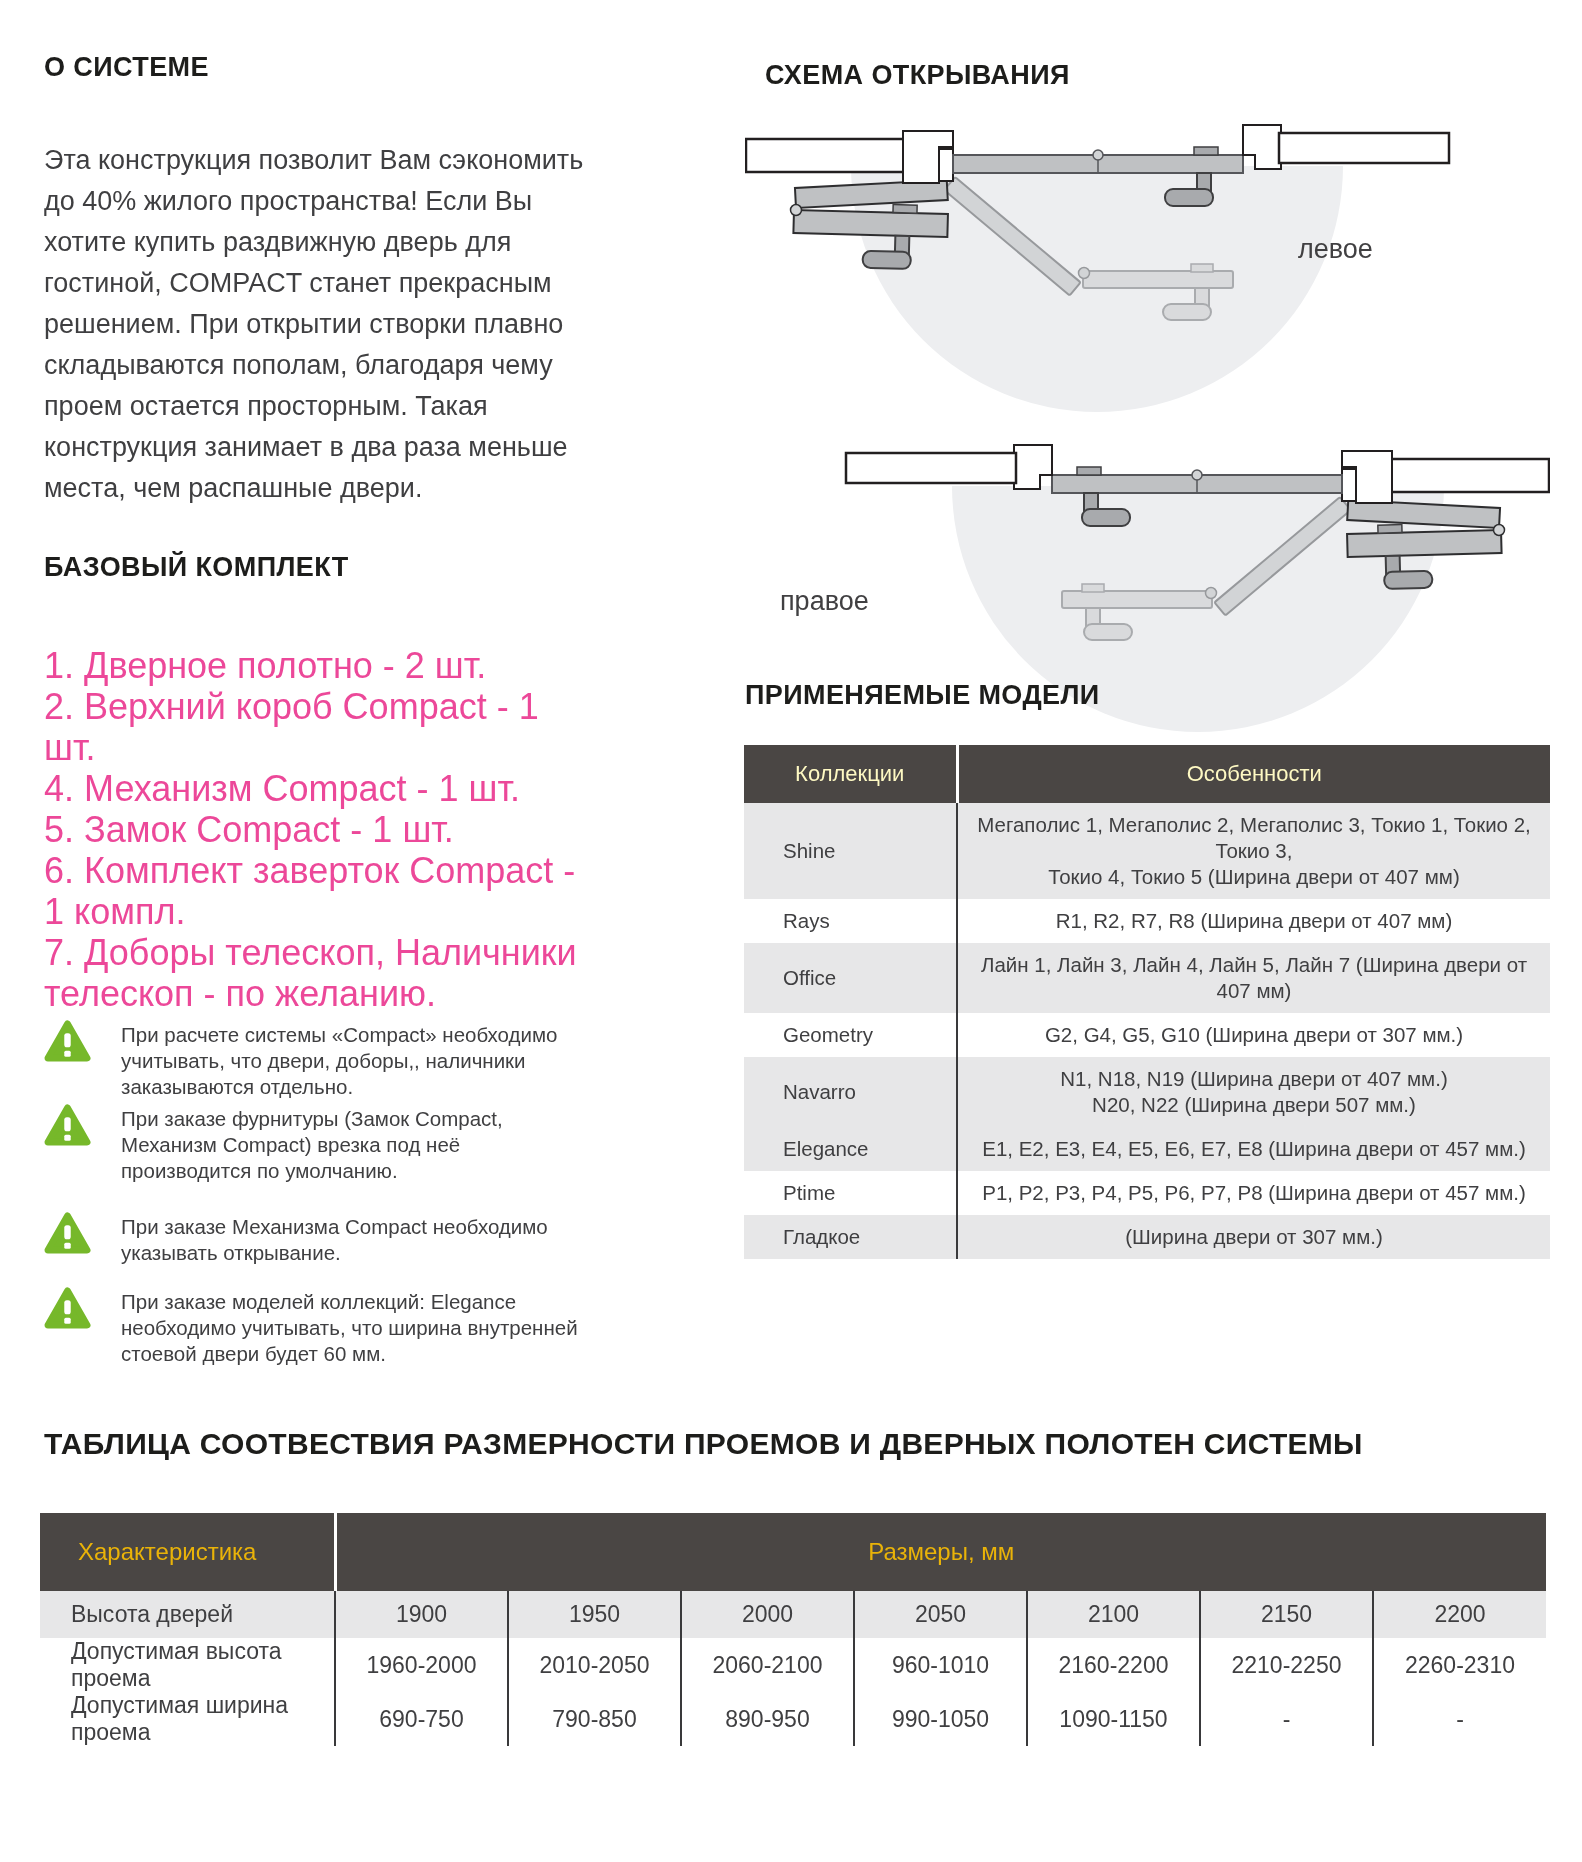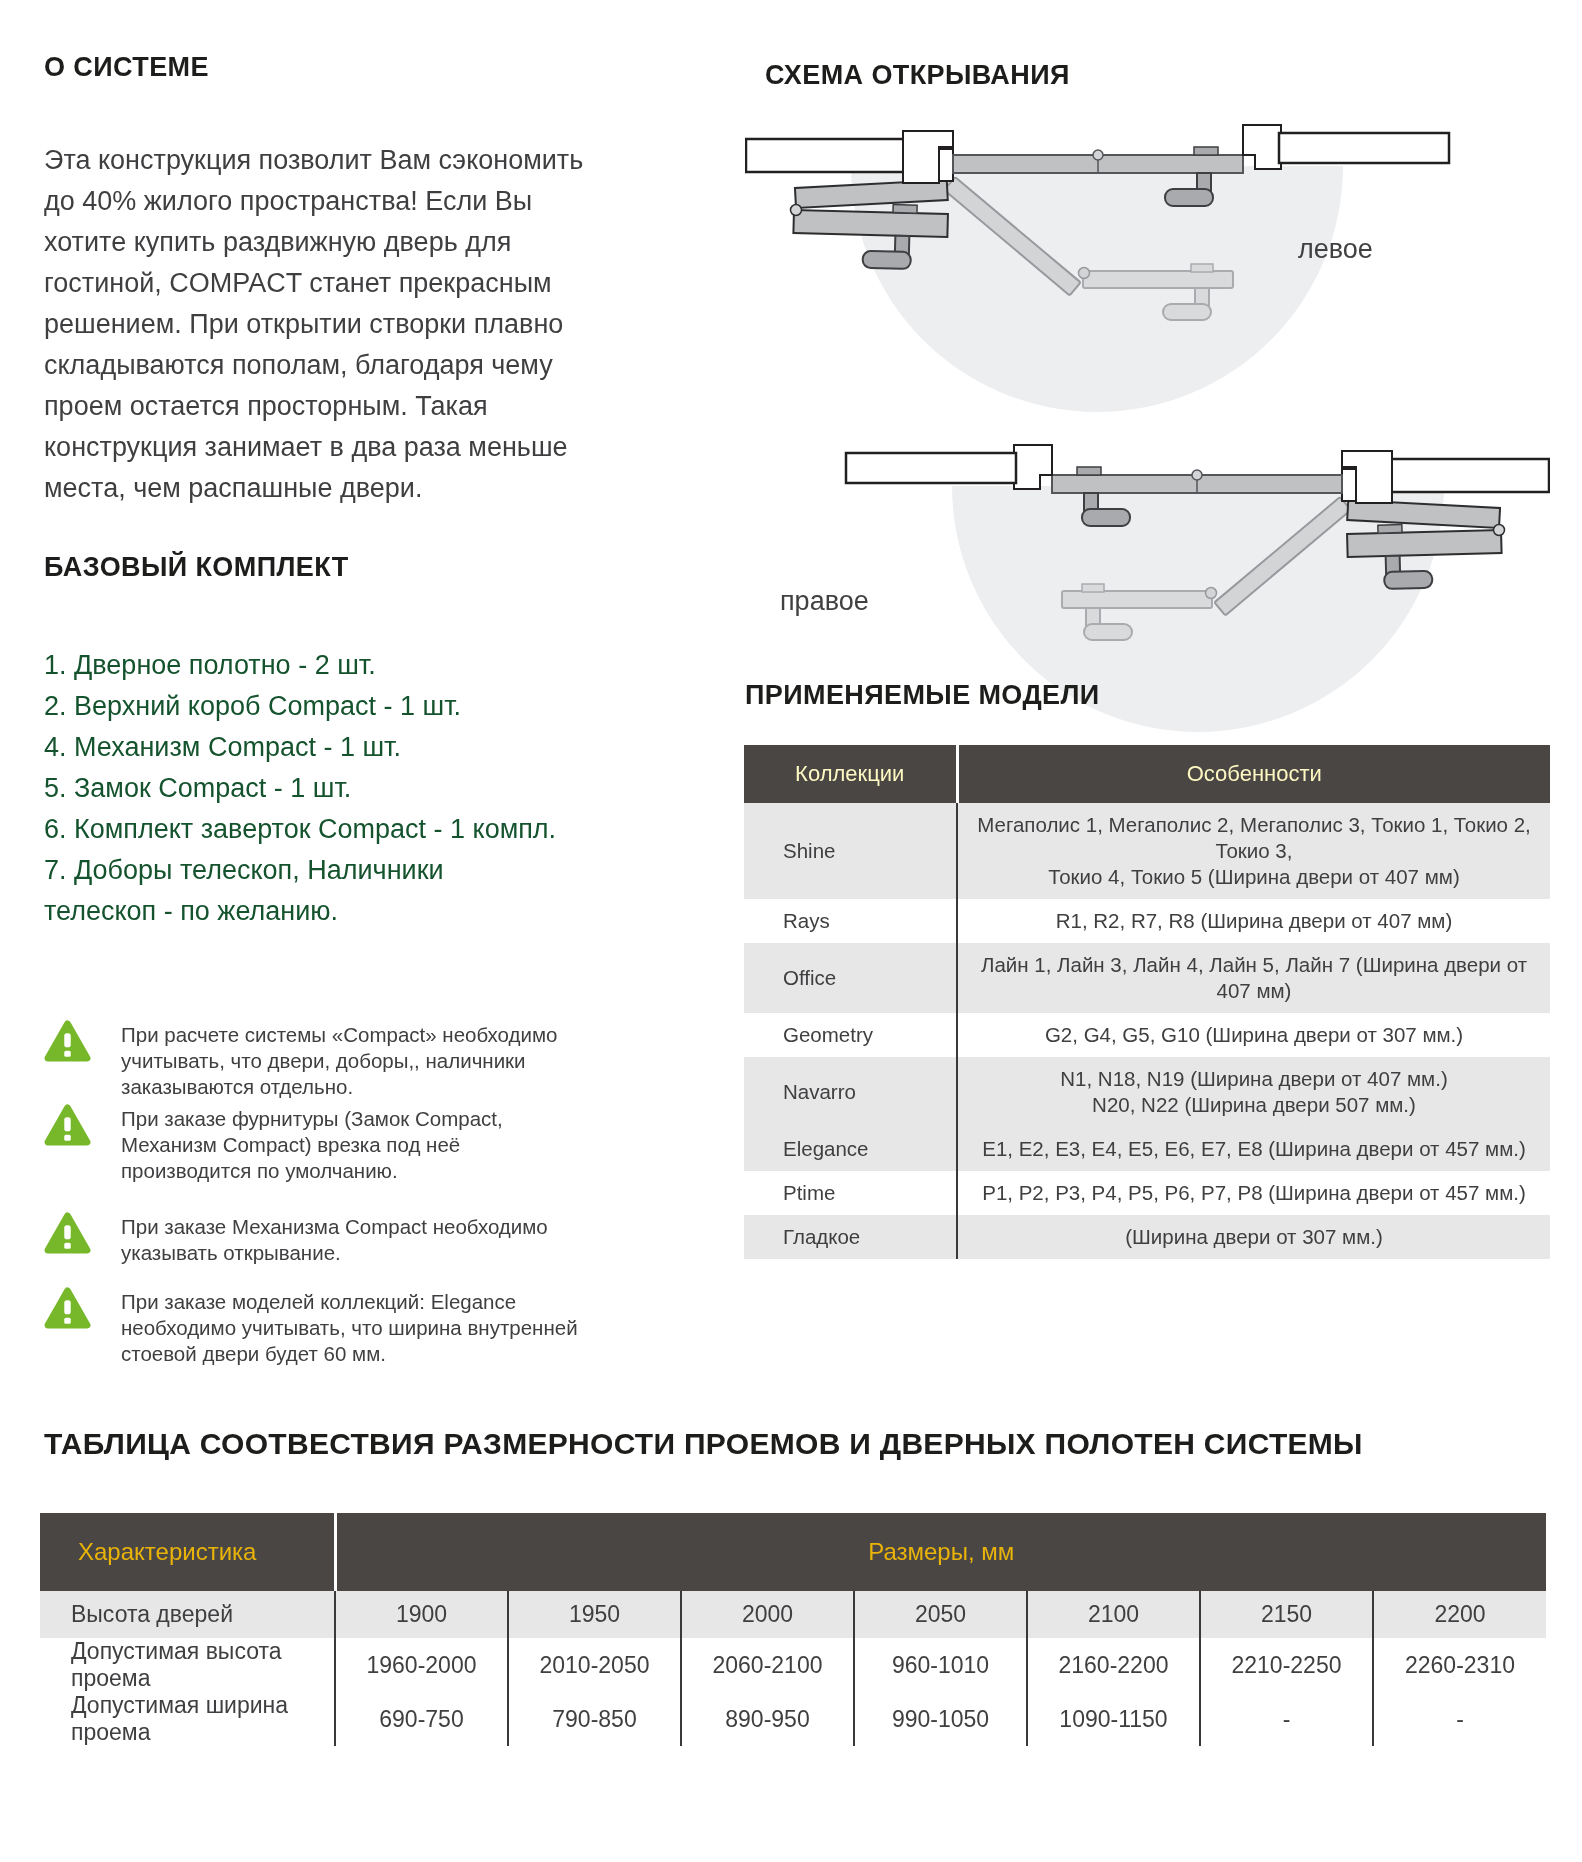--- a/index.html
+++ b/index.html
@@ -3,21 +3,21 @@
 <meta charset="utf-8">
 <style>
   * { margin:0; padding:0; box-sizing:border-box; }
   body { background:#ffffff; font-family:"Liberation Sans", sans-serif; }
   .page { position:relative; width:1582px; height:1862px; background:#fff; color:#3f3f41; overflow:hidden;padding-left:32px; }
 
   .sec-title { position:absolute; font-size:27px; font-weight:700; color:#1d1d1b; letter-spacing:.4px; white-space:nowrap; }
   .big-title { position:absolute; font-size:30px; font-weight:700; color:#1d1d1b; letter-spacing:.3px; white-space:nowrap; }
 
   .para { position:absolute; left:44px; top:140px; width:545px; font-size:27px; line-height:41px; color:#3f3f41; }
-  .kit-list { position:absolute; left:44px; top:645px; width:545px; font-size:27px; line-height:41px; color:#14532d; }
+  .kit-list { position:absolute; left:44px; top:645px; width:545px; font-size:36px; line-height:41px; color:#ec4899; }
   .kit-list div { white-space:pre-line; }
 
   .warn { position:absolute; left:44px; width:550px; display:flex; gap:30px; align-items:flex-start; }
   .warn .w-icon { flex:none; }
   .warn .w-txt { font-size:20.5px; line-height:26px; color:#3f3f41; padding-top:2px; width:465px; }
 
   .diagram { position:absolute; left:745px; width:805px; height:345px; }
   .diagram .d-label { position:absolute; font-size:27px; color:#414042; }
 
   

